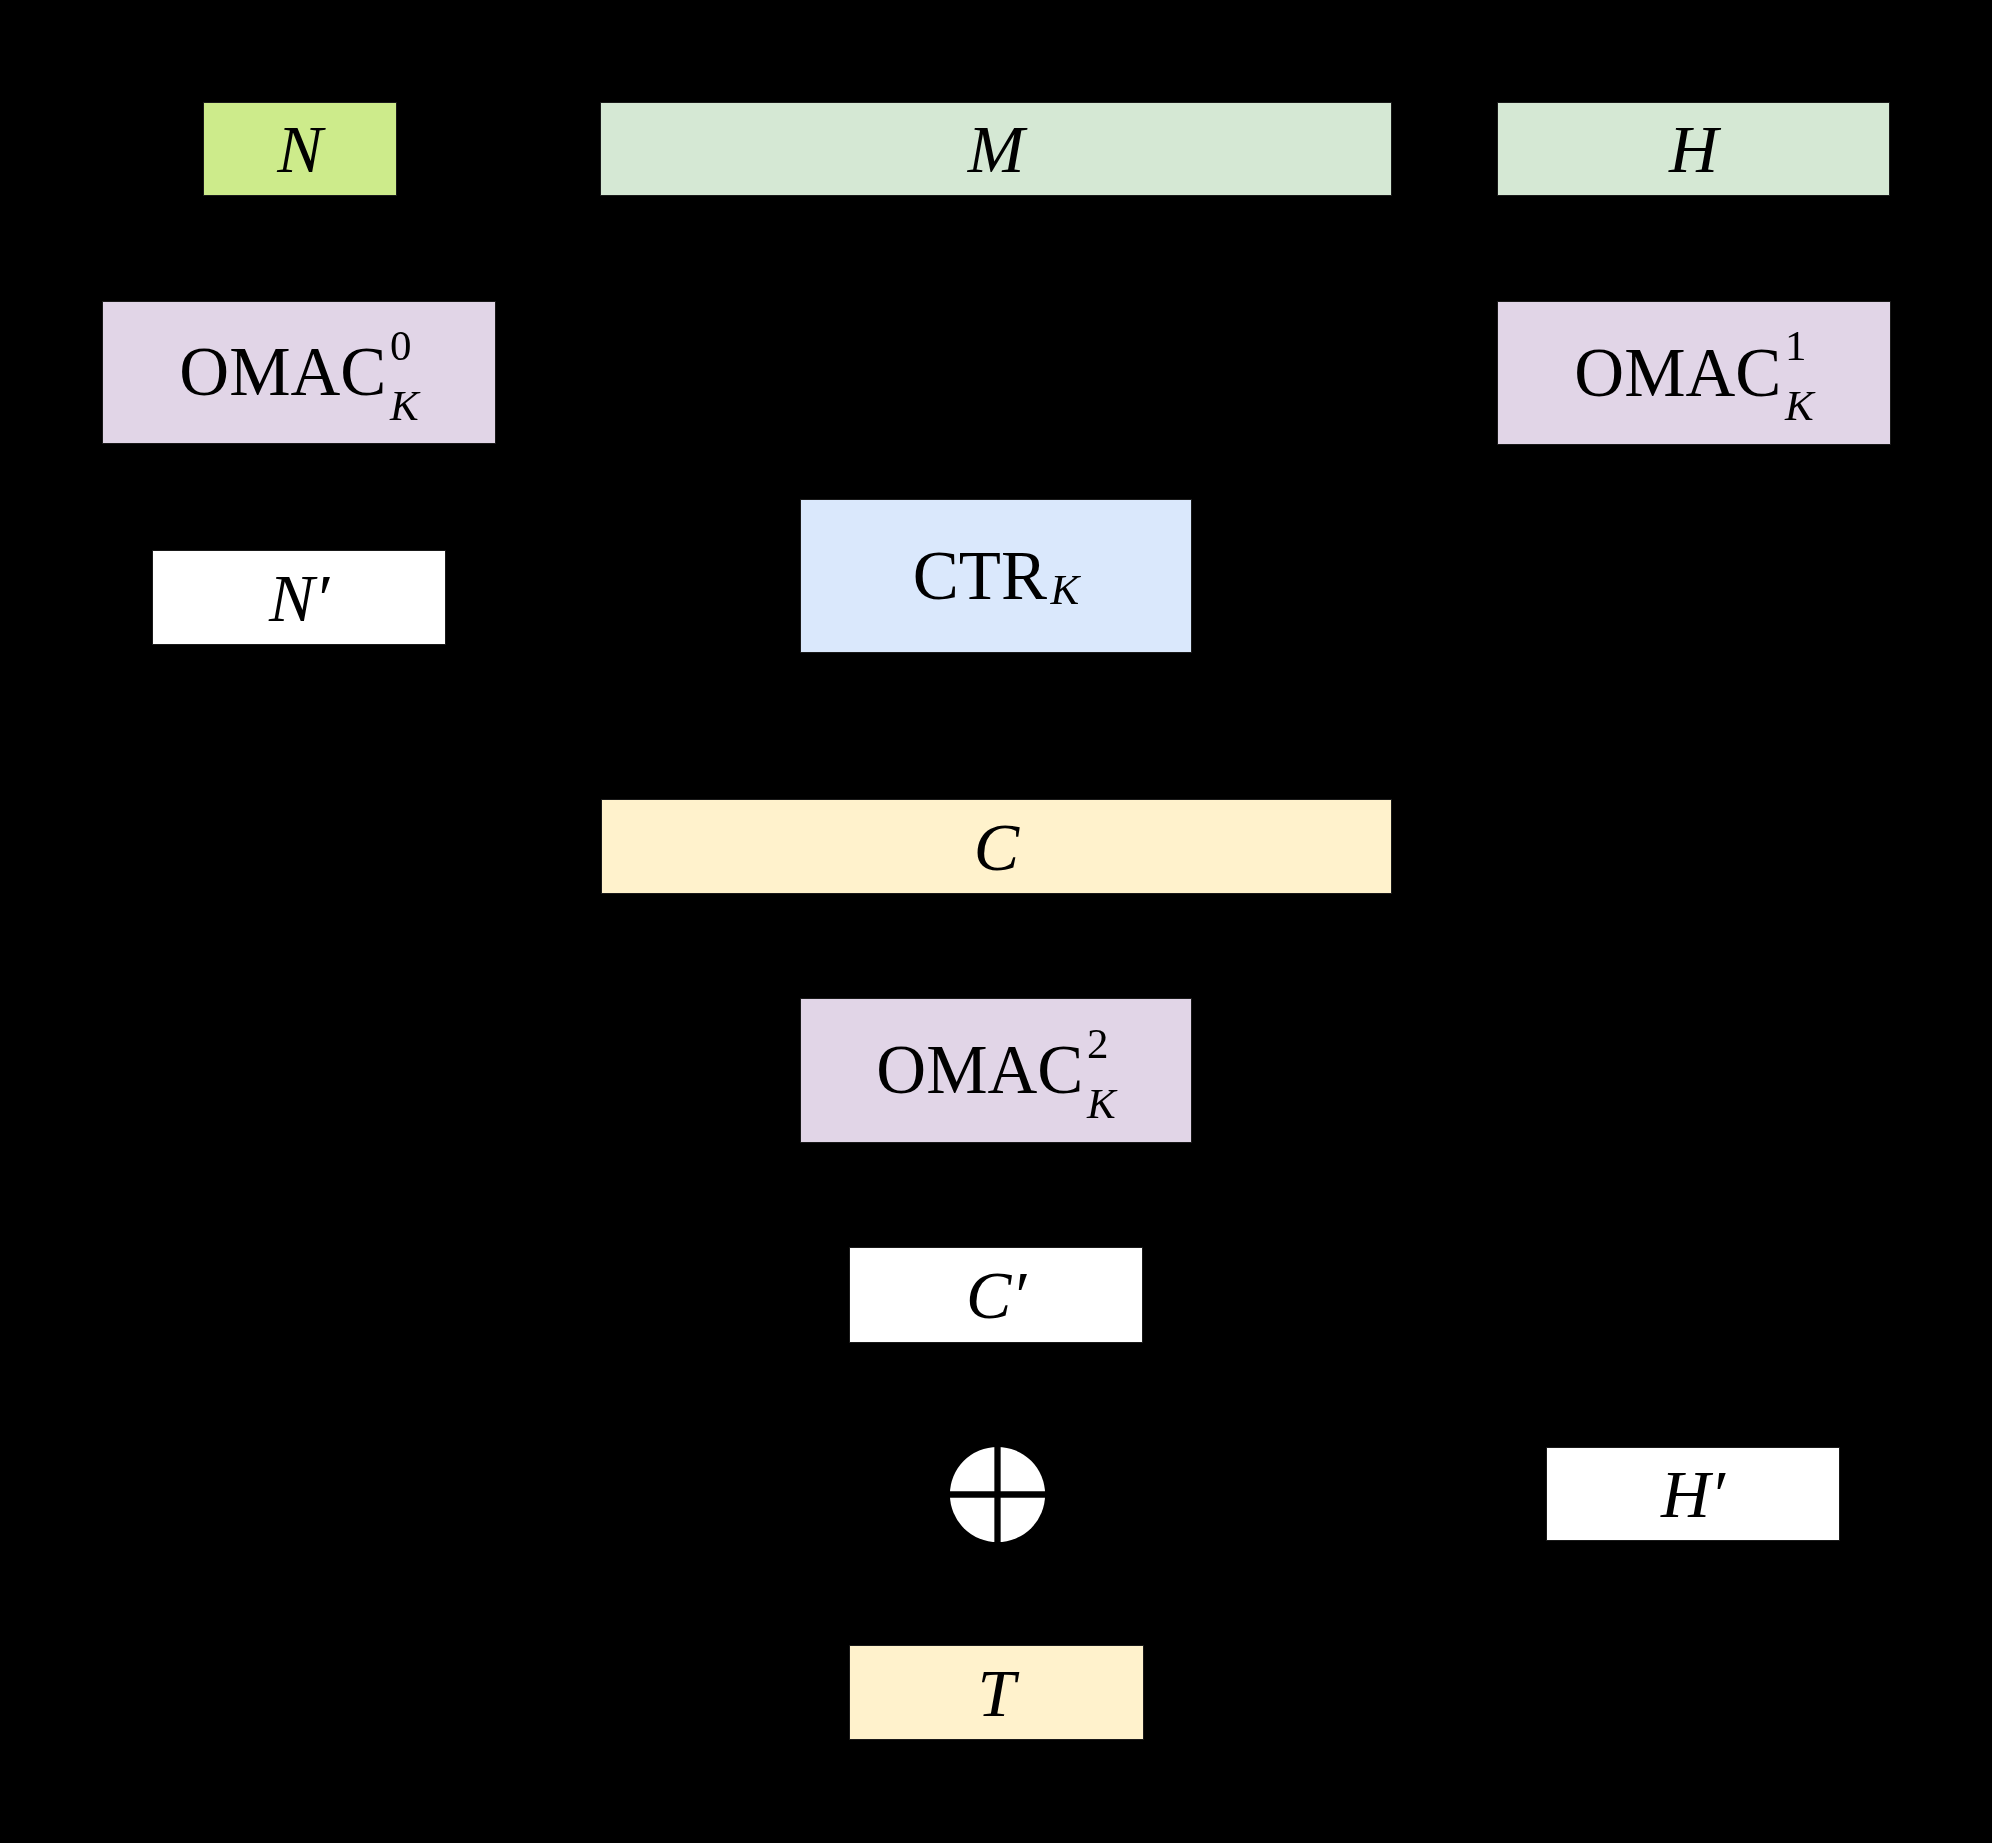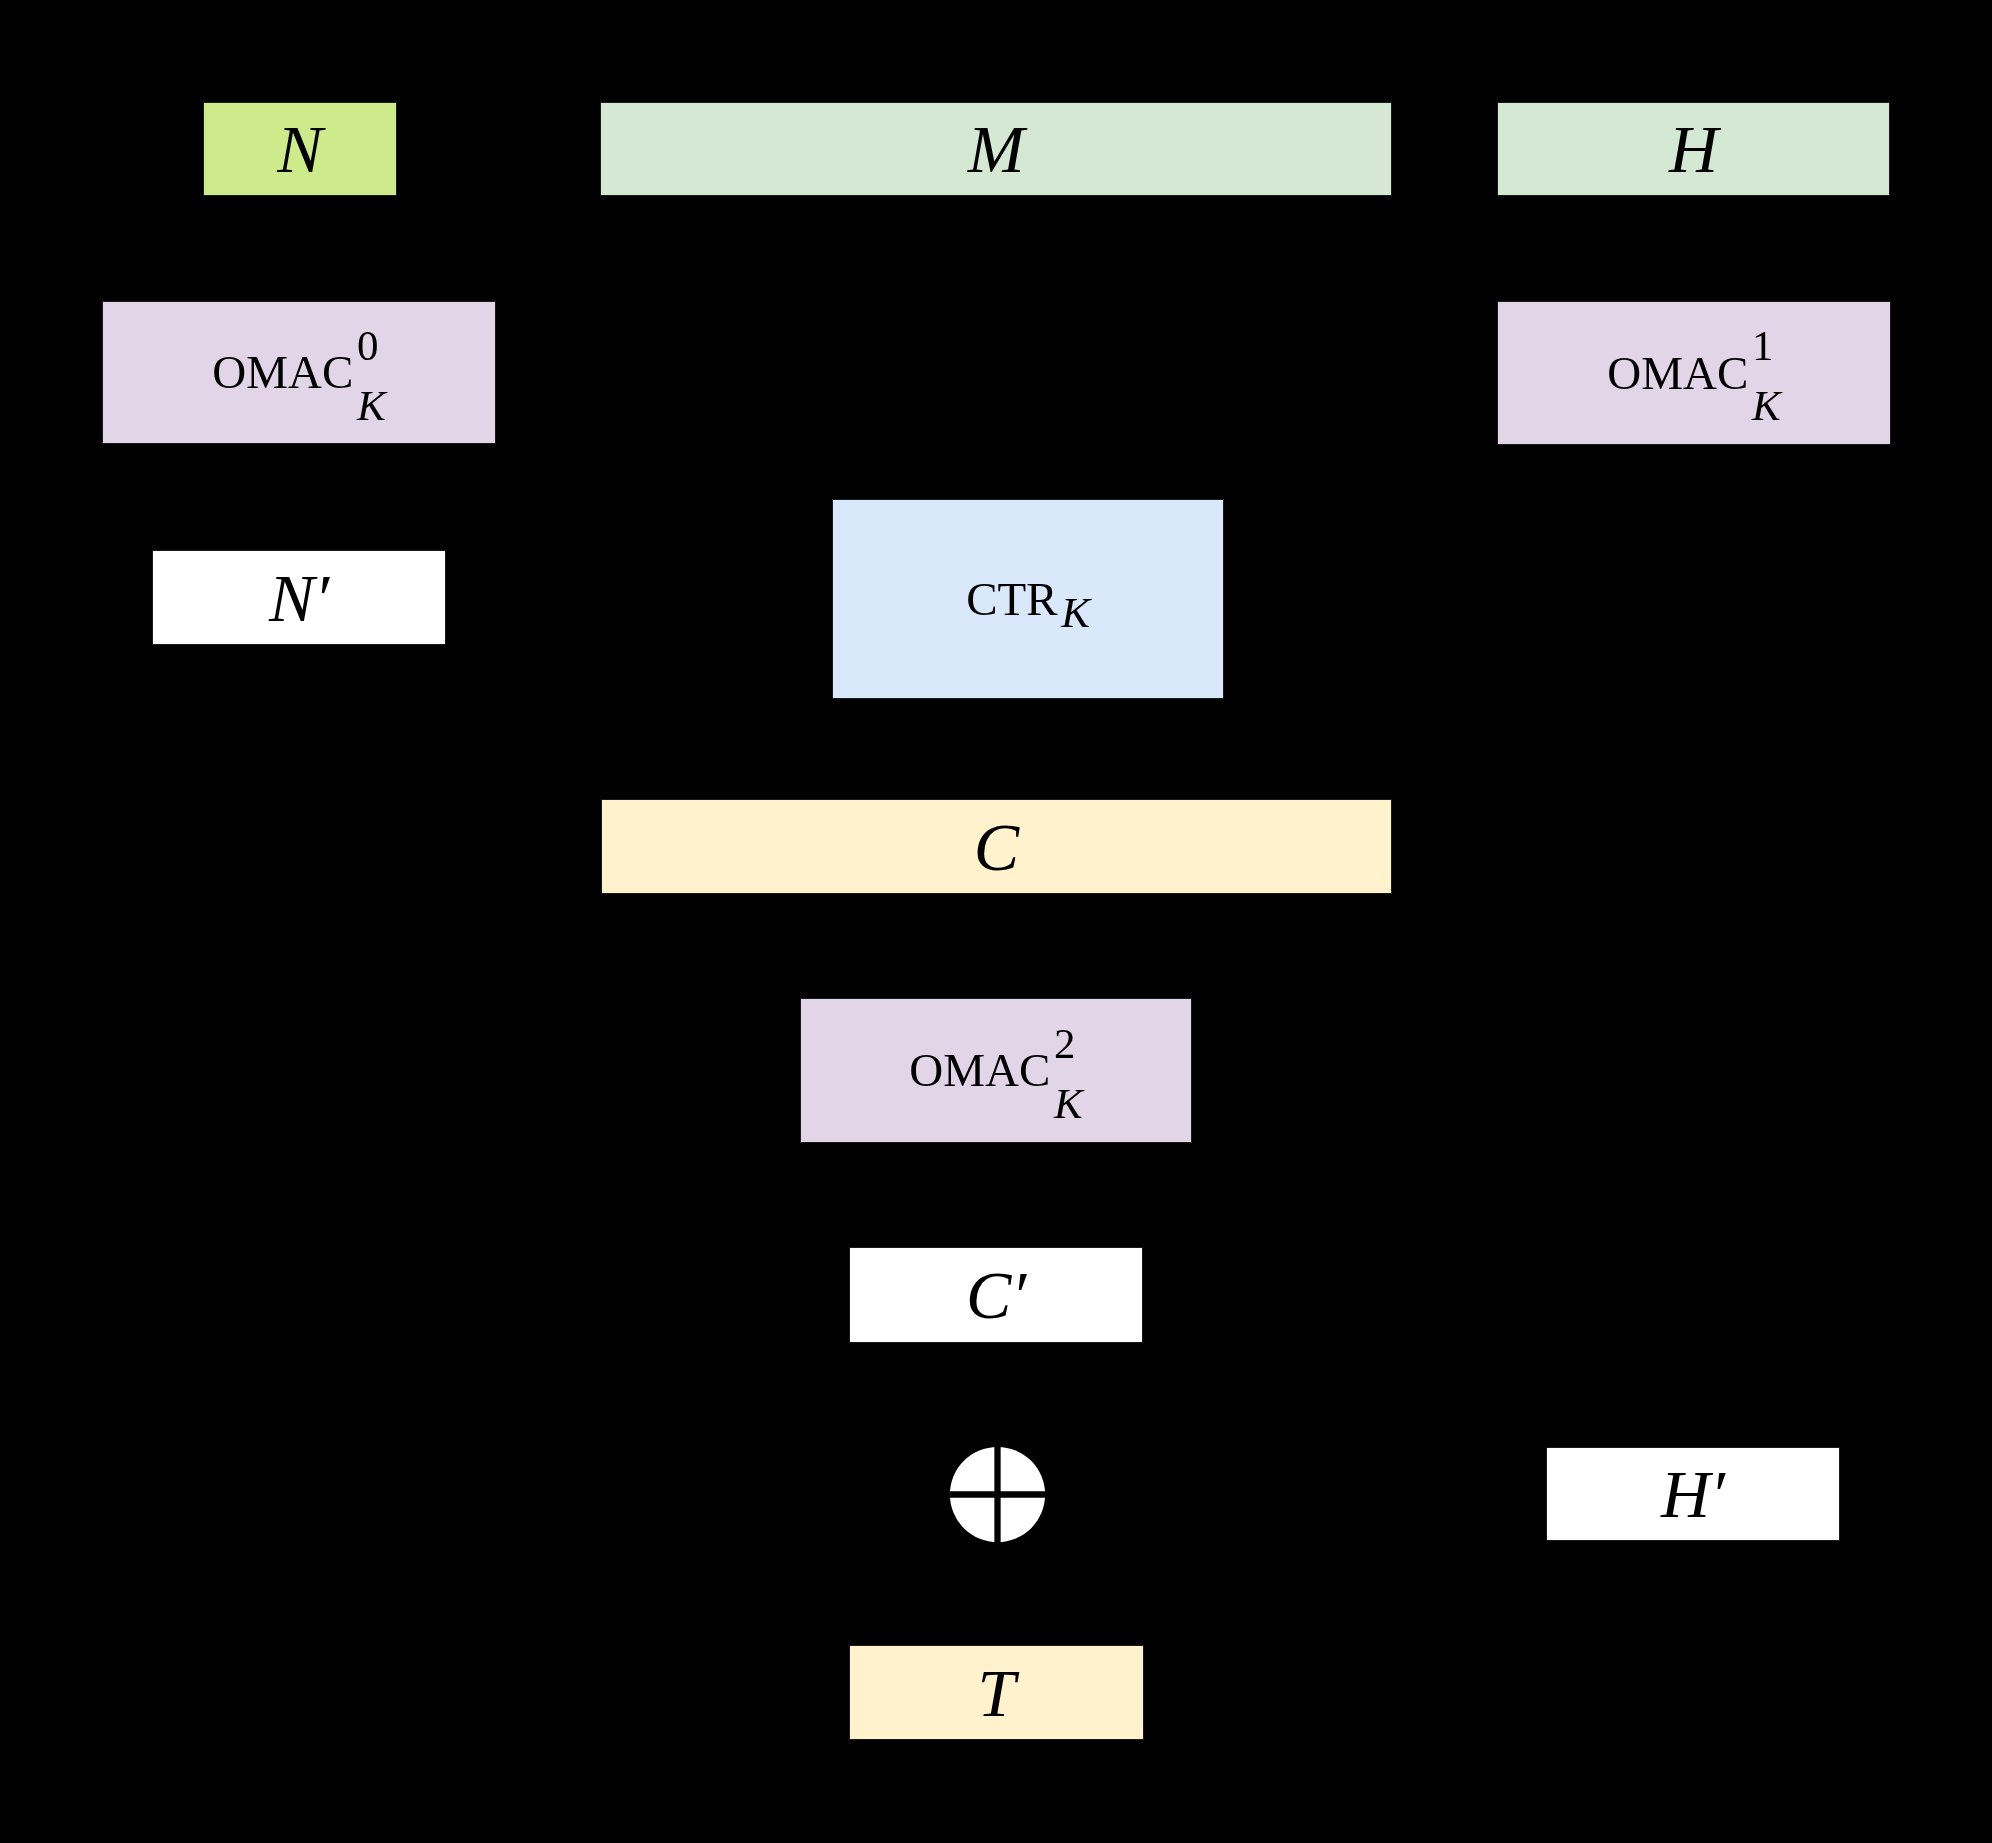--- a/index.html
+++ b/index.html
@@ -27,21 +27,21 @@
   }
   
   .var {
     font-style: italic;
     font-size: 68px;
     line-height: 1;
   }
   
   .op {
     font-style: normal;
-    font-size: 47px;
+    font-size: 69px;
     line-height: 1;
   }
   .scripts {
     display: inline-flex;
     flex-direction: column;
     align-items: flex-start;
     justify-content: center;
     margin-left: 3.6px;
     transform: translateY(5.4px);
   }
@@ -56,21 +56,21 @@
     line-height: 0.9;
     transform: translateY(9px);
   }
   
   .node-n      { left: 203px;  top: 102px;  width: 194px; height: 94px; }
   .node-m      { left: 600px;  top: 102px;  width: 792px; height: 94px; }
   .node-h      { left: 1497px; top: 102px;  width: 393px; height: 94px; }
   .node-omac0  { left: 102px;  top: 301px;  width: 394px; height: 143px; }
   .node-omac1  { left: 1497px; top: 301px;  width: 394px; height: 144px; }
   .node-nprime { left: 152px;  top: 550px;  width: 294px; height: 95px; }
-  .node-ctr    { left: 800px;  top: 499px;  width: 392px; height: 200px; margin-left: 32px; }
+  .node-ctr    { left: 800px;  top: 499px;  width: 392px; height: 154px; }
   .node-c      { left: 601px;  top: 799px;  width: 791px; height: 95px; }
   .node-omac2  { left: 800px;  top: 998px; width: 392px; height: 145px; }
   .node-cprime { left: 849px;  top: 1247px; width: 294px; height: 96px; }
   .node-hprime { left: 1546px; top: 1447px; width: 294px; height: 94px; }
   .node-t      { left: 849px;  top: 1645px; width: 295px; height: 95px; }
   .xor-wrap    { position: absolute; left: 949px; top: 1446px; width: 97px; height: 97px; }
 </style>
 </head>
 <body>
 

